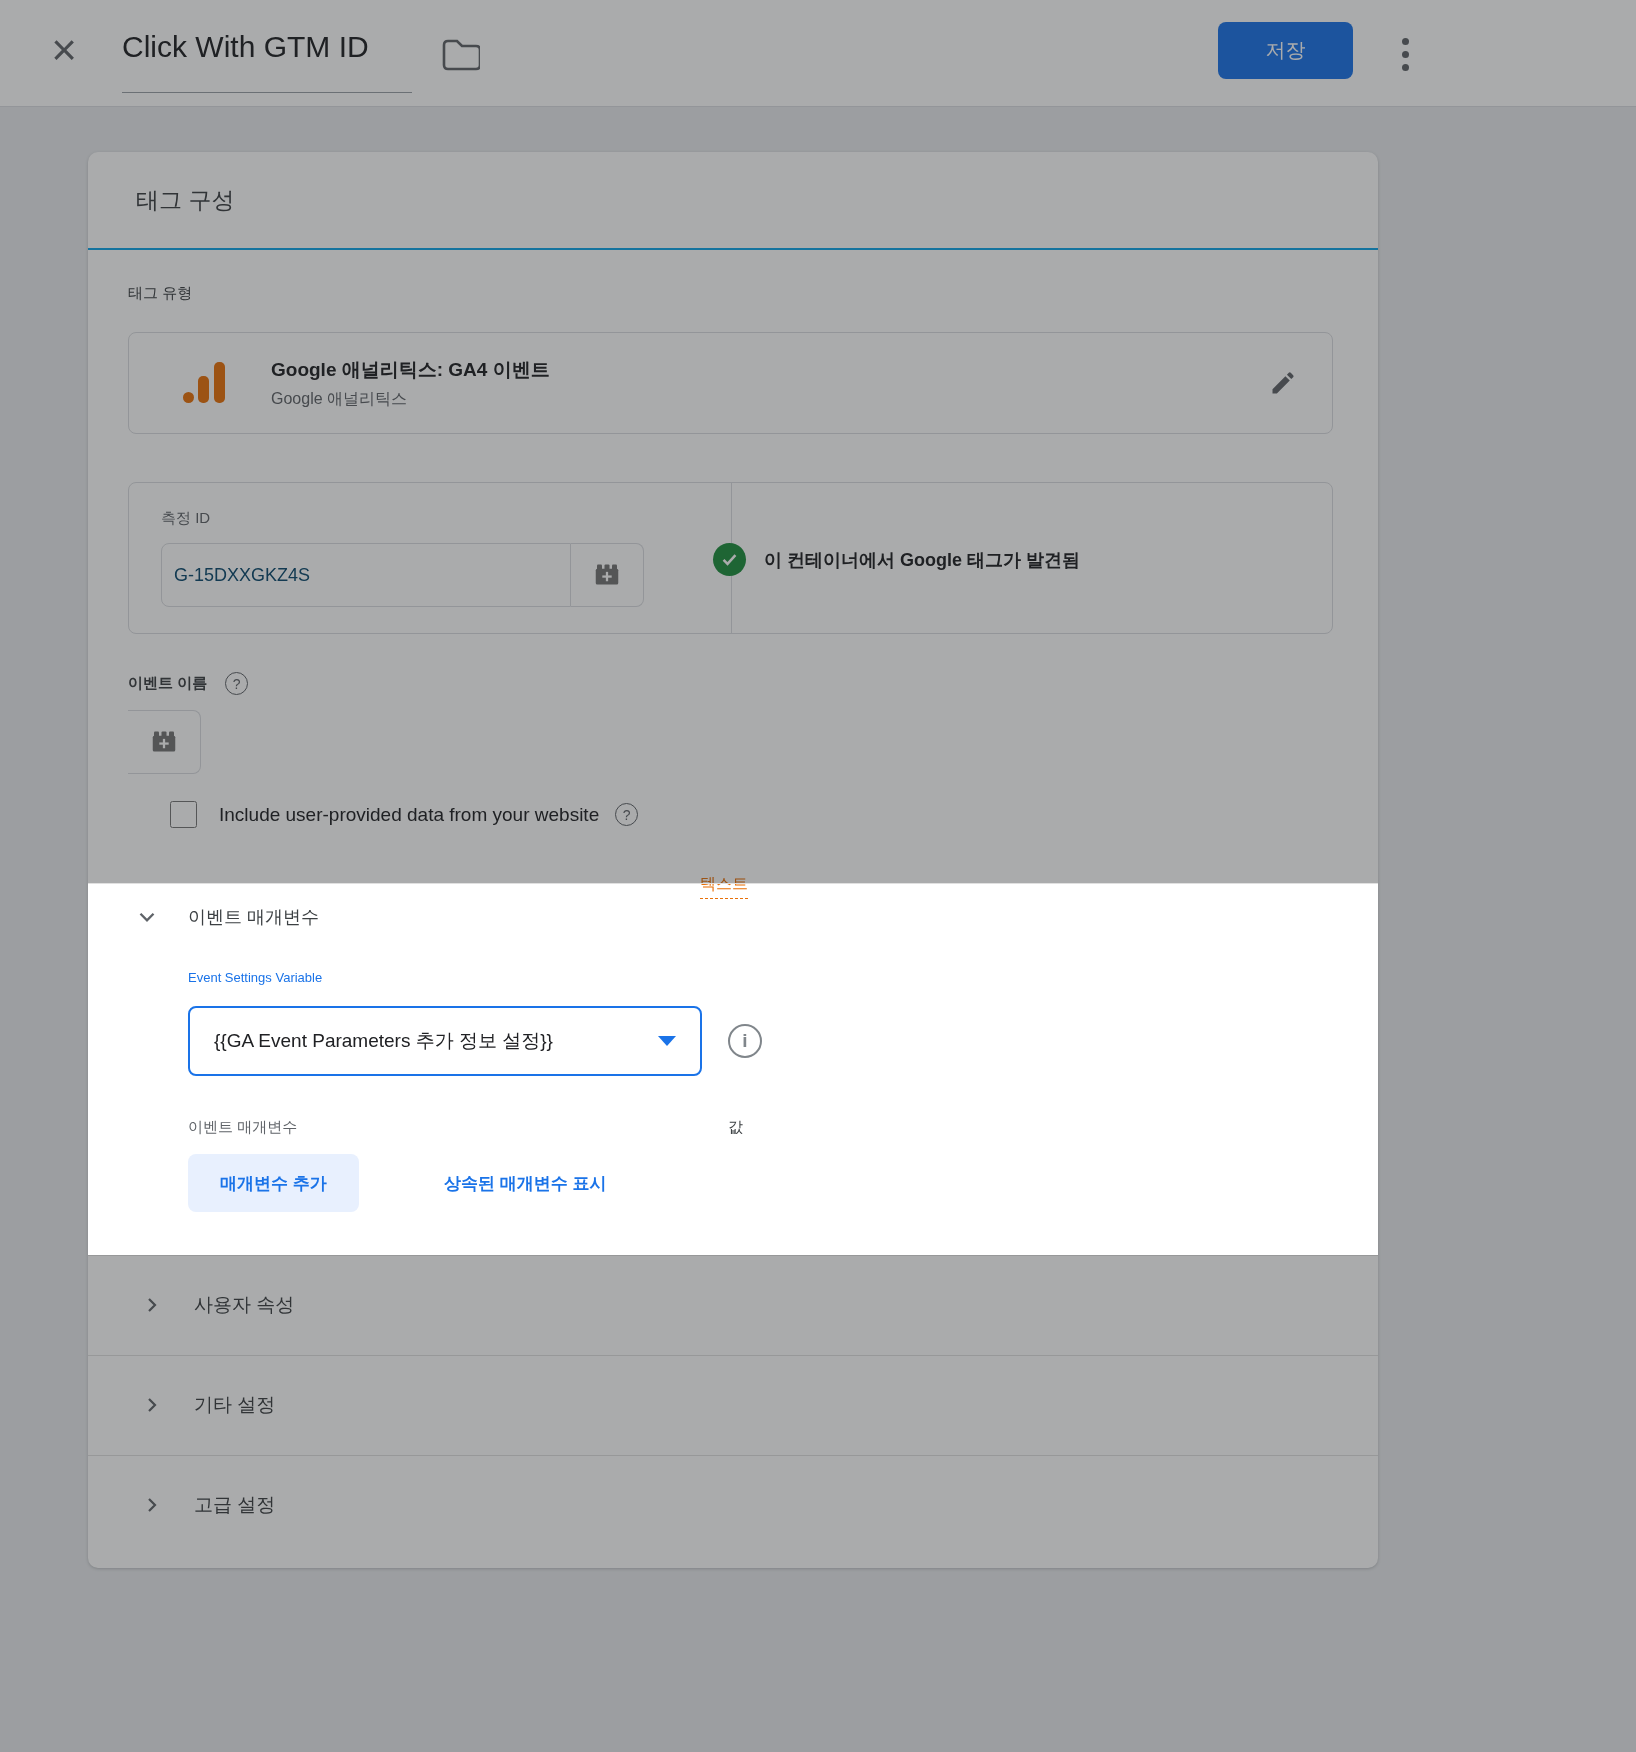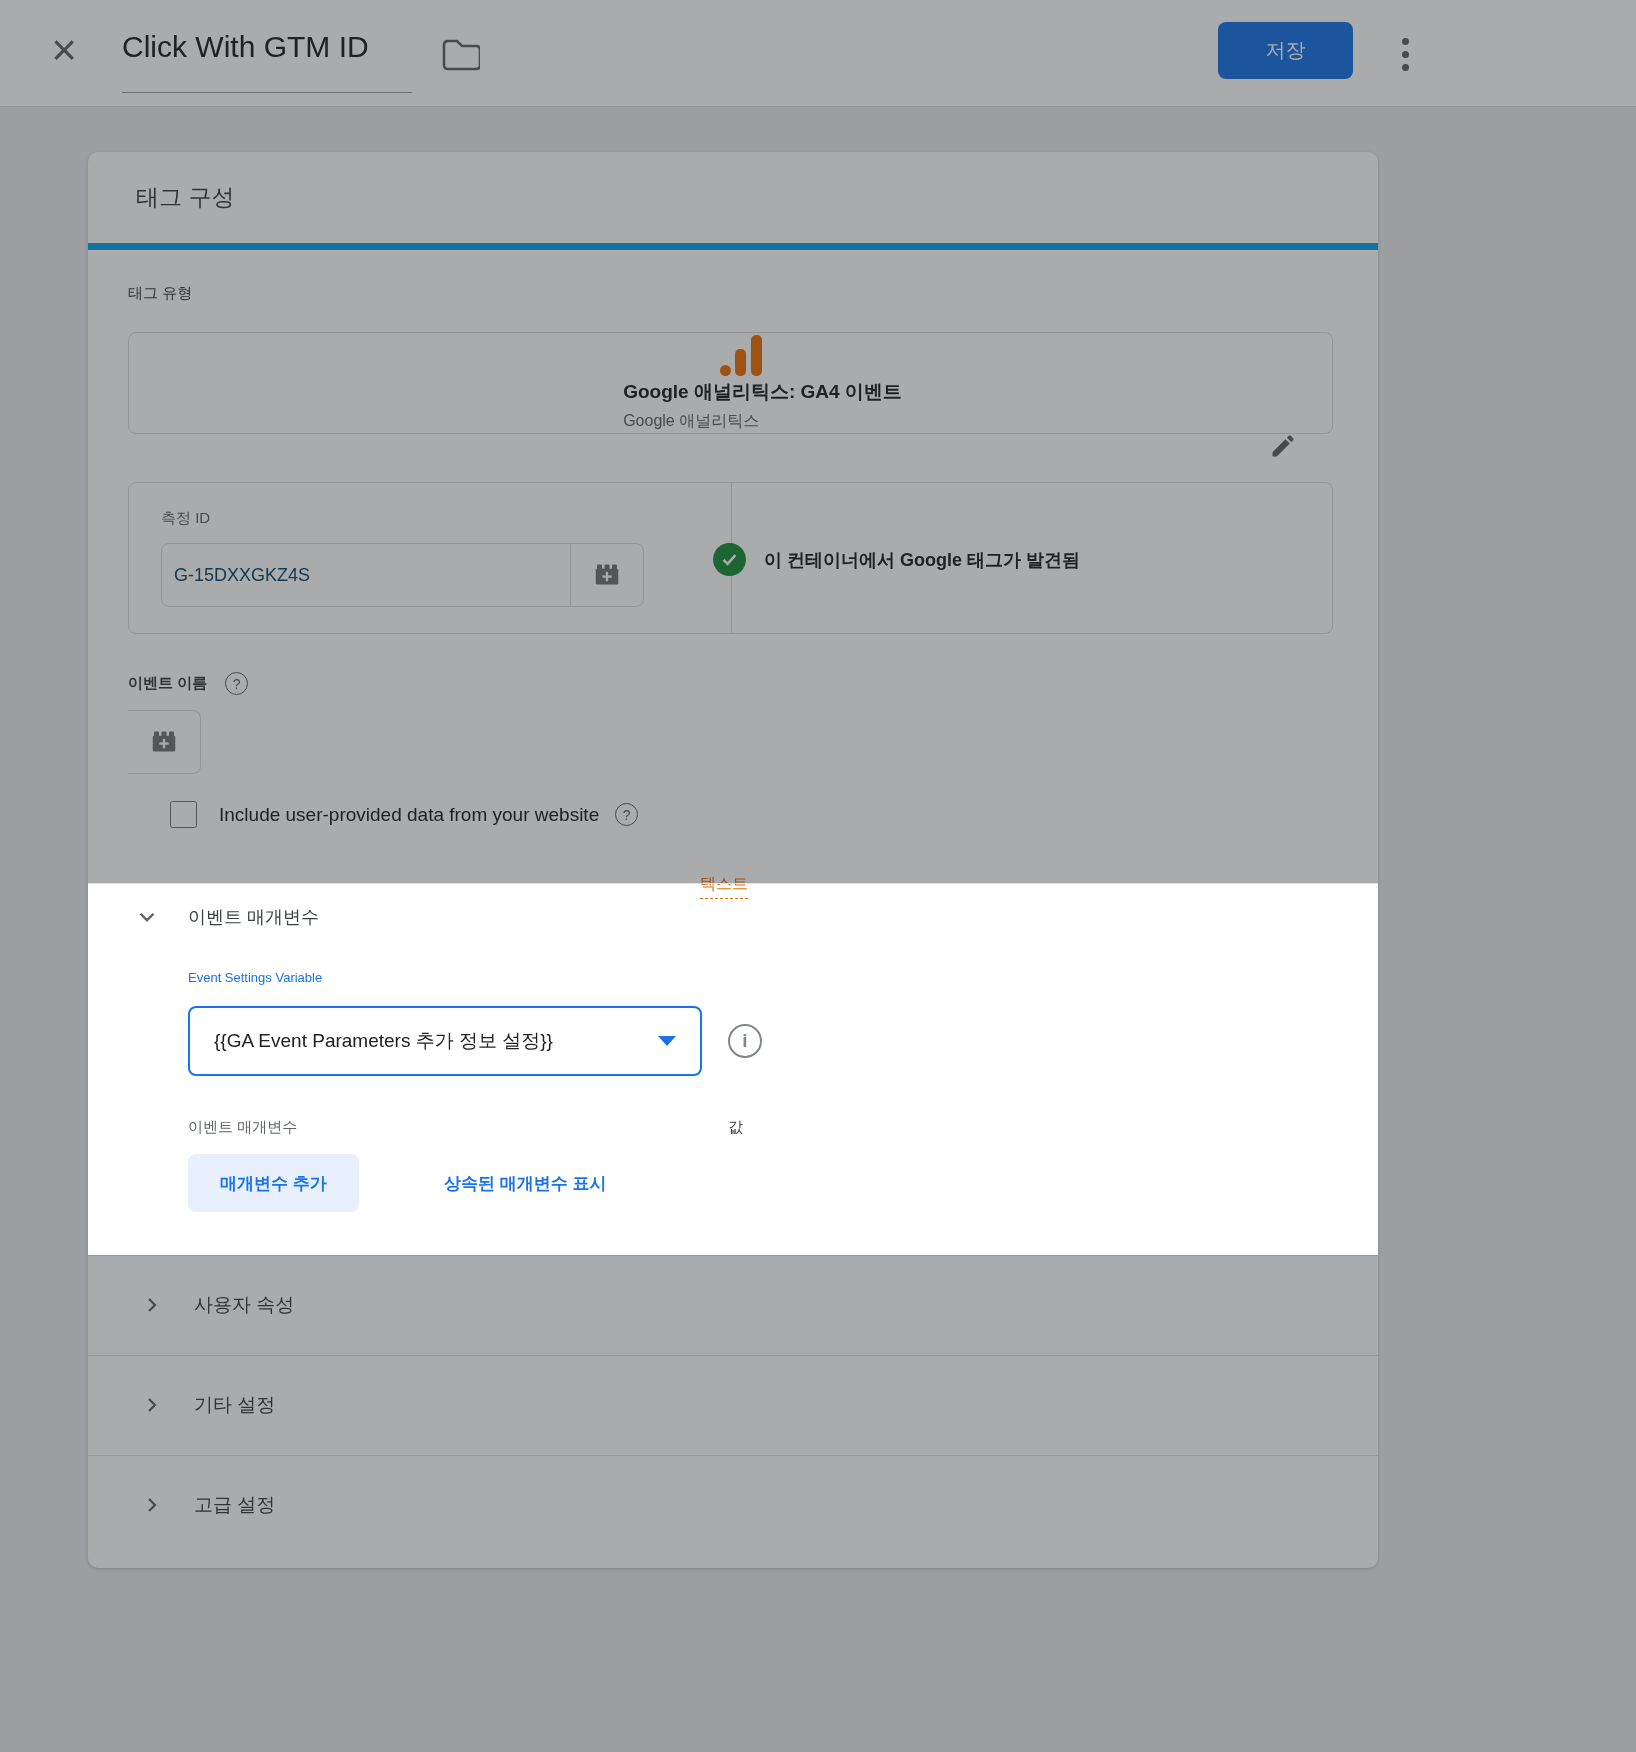--- a/index.html
+++ b/index.html
@@ -12,25 +12,25 @@
   .close-btn { position:absolute; left:40px; top:18px; width:48px; height:64px; font-size:44px; color:#5f6368; display:flex; align-items:center; justify-content:center; cursor:pointer; }
   .doc-title { position:absolute; left:122px; top:30px; font-size:30px; color:#202124; white-space:nowrap; }
   .title-underline { position:absolute; left:122px; top:92px; width:290px; height:1px; background:#9aa0a6; }
   .folder-btn { position:absolute; left:438px; top:34px; width:44px; height:42px; display:flex; align-items:center; justify-content:center; cursor:pointer; }
   .save-btn { position:absolute; left:1218px; top:22px; width:135px; height:57px; background:#1a73e8; border:none; border-radius:8px; color:#ffffff; font-size:20px; font-family:"Liberation Sans",sans-serif; display:flex; align-items:center; justify-content:center; cursor:pointer; }
   .more-btn { position:absolute; left:1390px; top:28px; width:30px; height:52px; display:flex; flex-direction:column; align-items:center; justify-content:center; gap:6px; cursor:pointer; }
   .more-btn i { width:7px; height:7px; border-radius:50%; background:#5f6368; }
 
   
   .card { position:absolute; left:88px; top:152px; width:1290px; height:1416px; background:#ffffff; border-radius:10px; box-shadow:0 1px 3px rgba(60,64,67,.25); }
-  .card-header { position:absolute; left:0; top:0; width:100%; height:98px; border-bottom:7px solid #0ea5e9; display:flex; align-items:center; padding-left:48px; font-size:23px; color:#3c4043; }
+  .card-header { position:absolute; left:0; top:0; width:100%; height:98px; border-bottom:2px solid #0ea5e9; display:flex; align-items:center; padding-left:48px; font-size:23px; color:#3c4043; }
 
   .field-label { font-size:15px; color:#5f6368; }
   .tagtype-label { position:absolute; left:40px; top:132px; color:#3c4043; }
-  .tagtype-box { position:absolute; left:40px; top:180px; width:1205px; height:102px; border:1px solid #dadce0; border-radius:8px; display:flex; align-items:center; padding:0 32px 0 52px; cursor:pointer;flex-direction:column; }
+  .tagtype-box { position:absolute; left:40px; top:180px; width:1205px; height:102px; border:1px solid #dadce0; border-radius:8px; display:flex; align-items:center; padding:0 32px 0 52px; cursor:pointer; }
   .ga-icon { position:relative; width:46px; height:46px; flex:0 0 46px; }
   .ga-icon .dot { position:absolute; left:2px; top:32px; width:11px; height:11px; border-radius:50%; background:#e8710a; }
   .ga-icon .bar-m { position:absolute; left:17px; top:16px; width:11px; height:27px; border-radius:5px; background:#e8710a; }
   .ga-icon .bar-t { position:absolute; left:33px; top:2px; width:11px; height:41px; border-radius:5px; background:#e8710a; }
   .tagtype-text { margin-left:44px; }
   .tagtype-name { font-size:19px; font-weight:bold; color:#202124; }
   .tagtype-vendor { font-size:16px; color:#5f6368; margin-top:6px; }
   .pencil-btn { margin-left:auto; width:34px; height:34px; display:flex; align-items:center; justify-content:center; cursor:pointer; }
 
   .measure-box { position:absolute; left:40px; top:330px; width:1205px; height:152px; border:1px solid #dadce0; border-radius:8px; }

